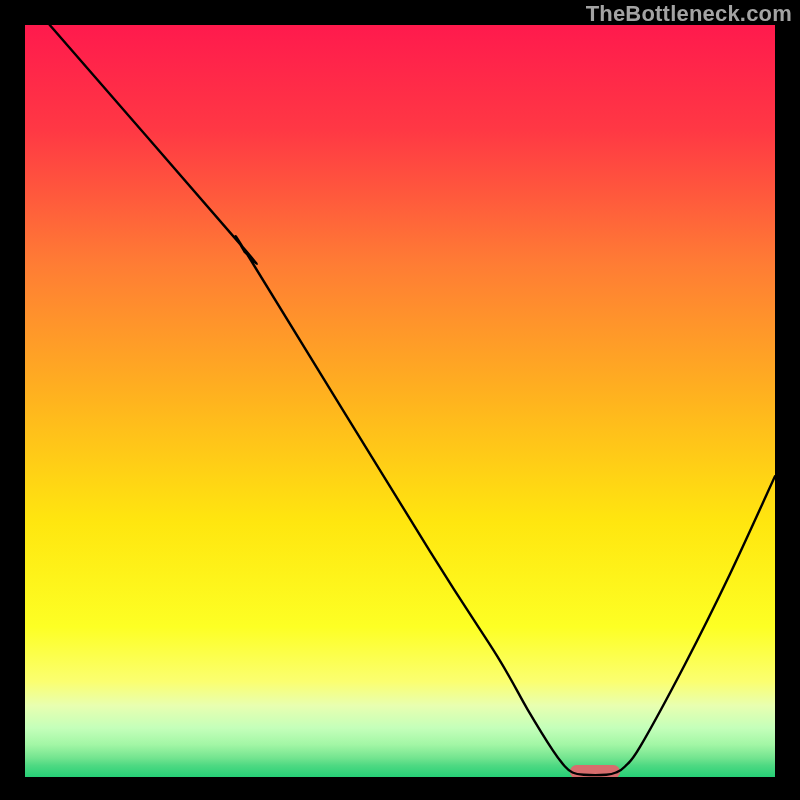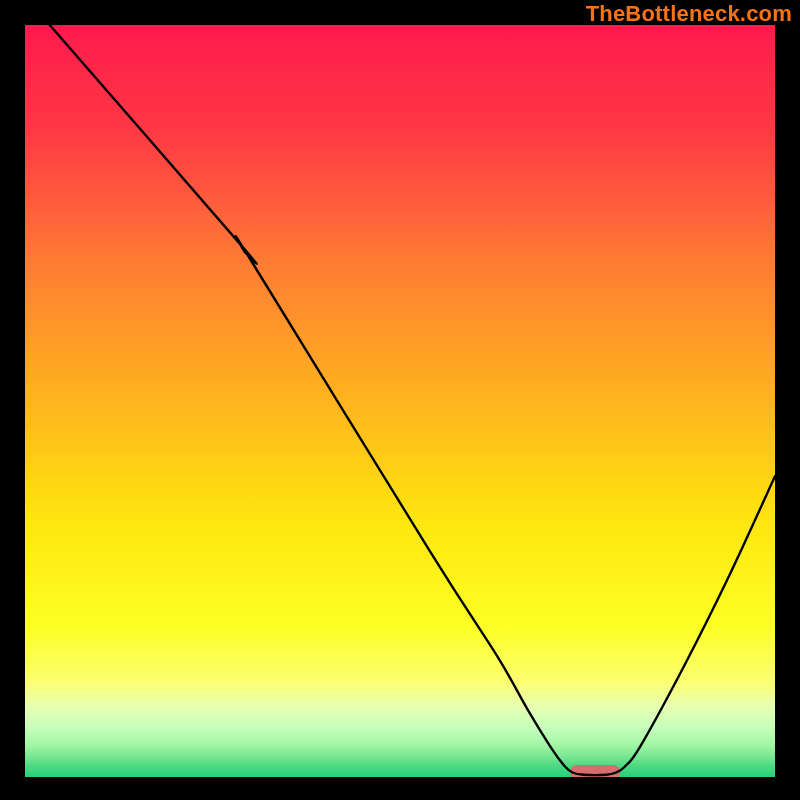--- a/index.html
+++ b/index.html
@@ -25,21 +25,21 @@
     width: 750px;
     height: 752px;
   }
   .watermark {
     position: absolute;
     top: 1px;
     right: 8px;
     font-family: Arial, Helvetica, sans-serif;
     font-size: 22px;
     font-weight: 600;
-    color: #f97316;
+    color: #a3a3a3;
     letter-spacing: 0.2px;
     user-select: none;
   }
   svg { display: block; }
 </style>
 </head>
 <body>
 
 <div class="plot-outer">
   <div class="watermark">TheBottleneck.com</div>

